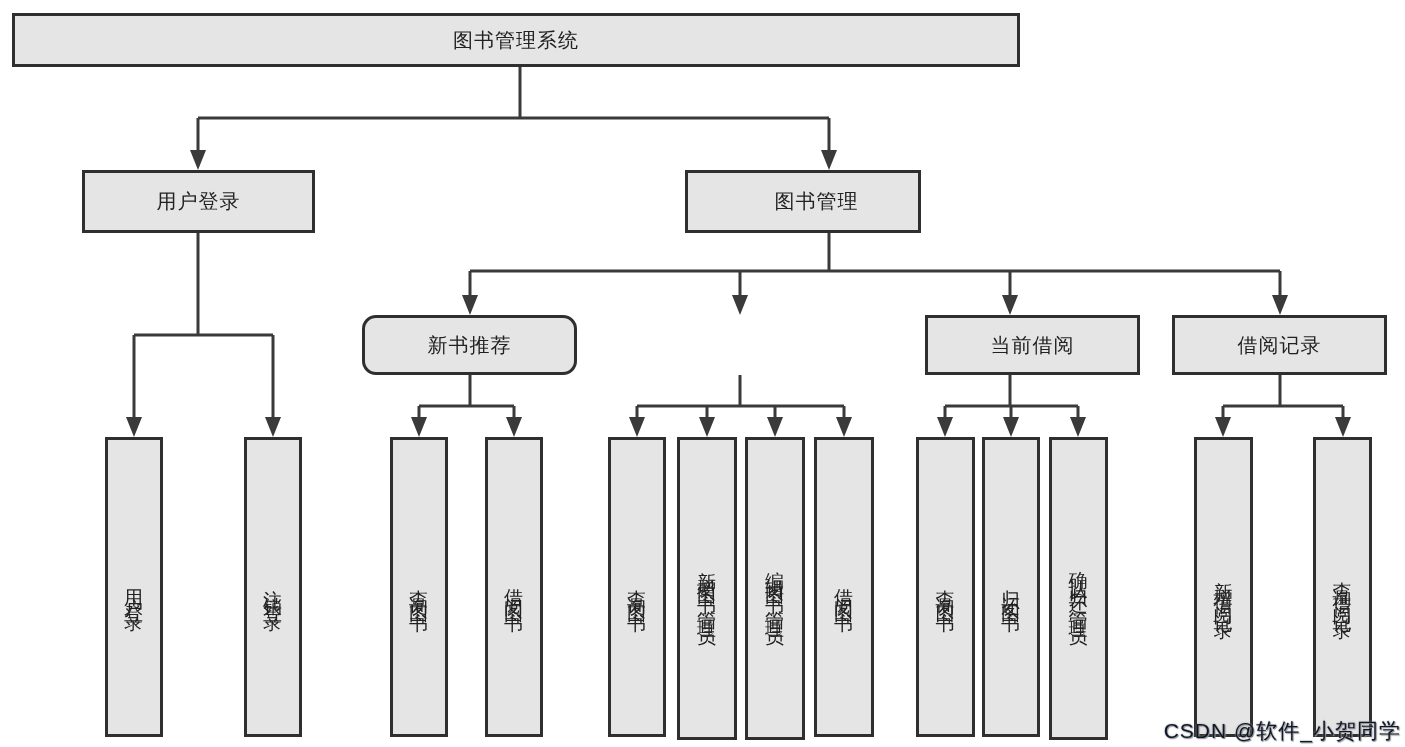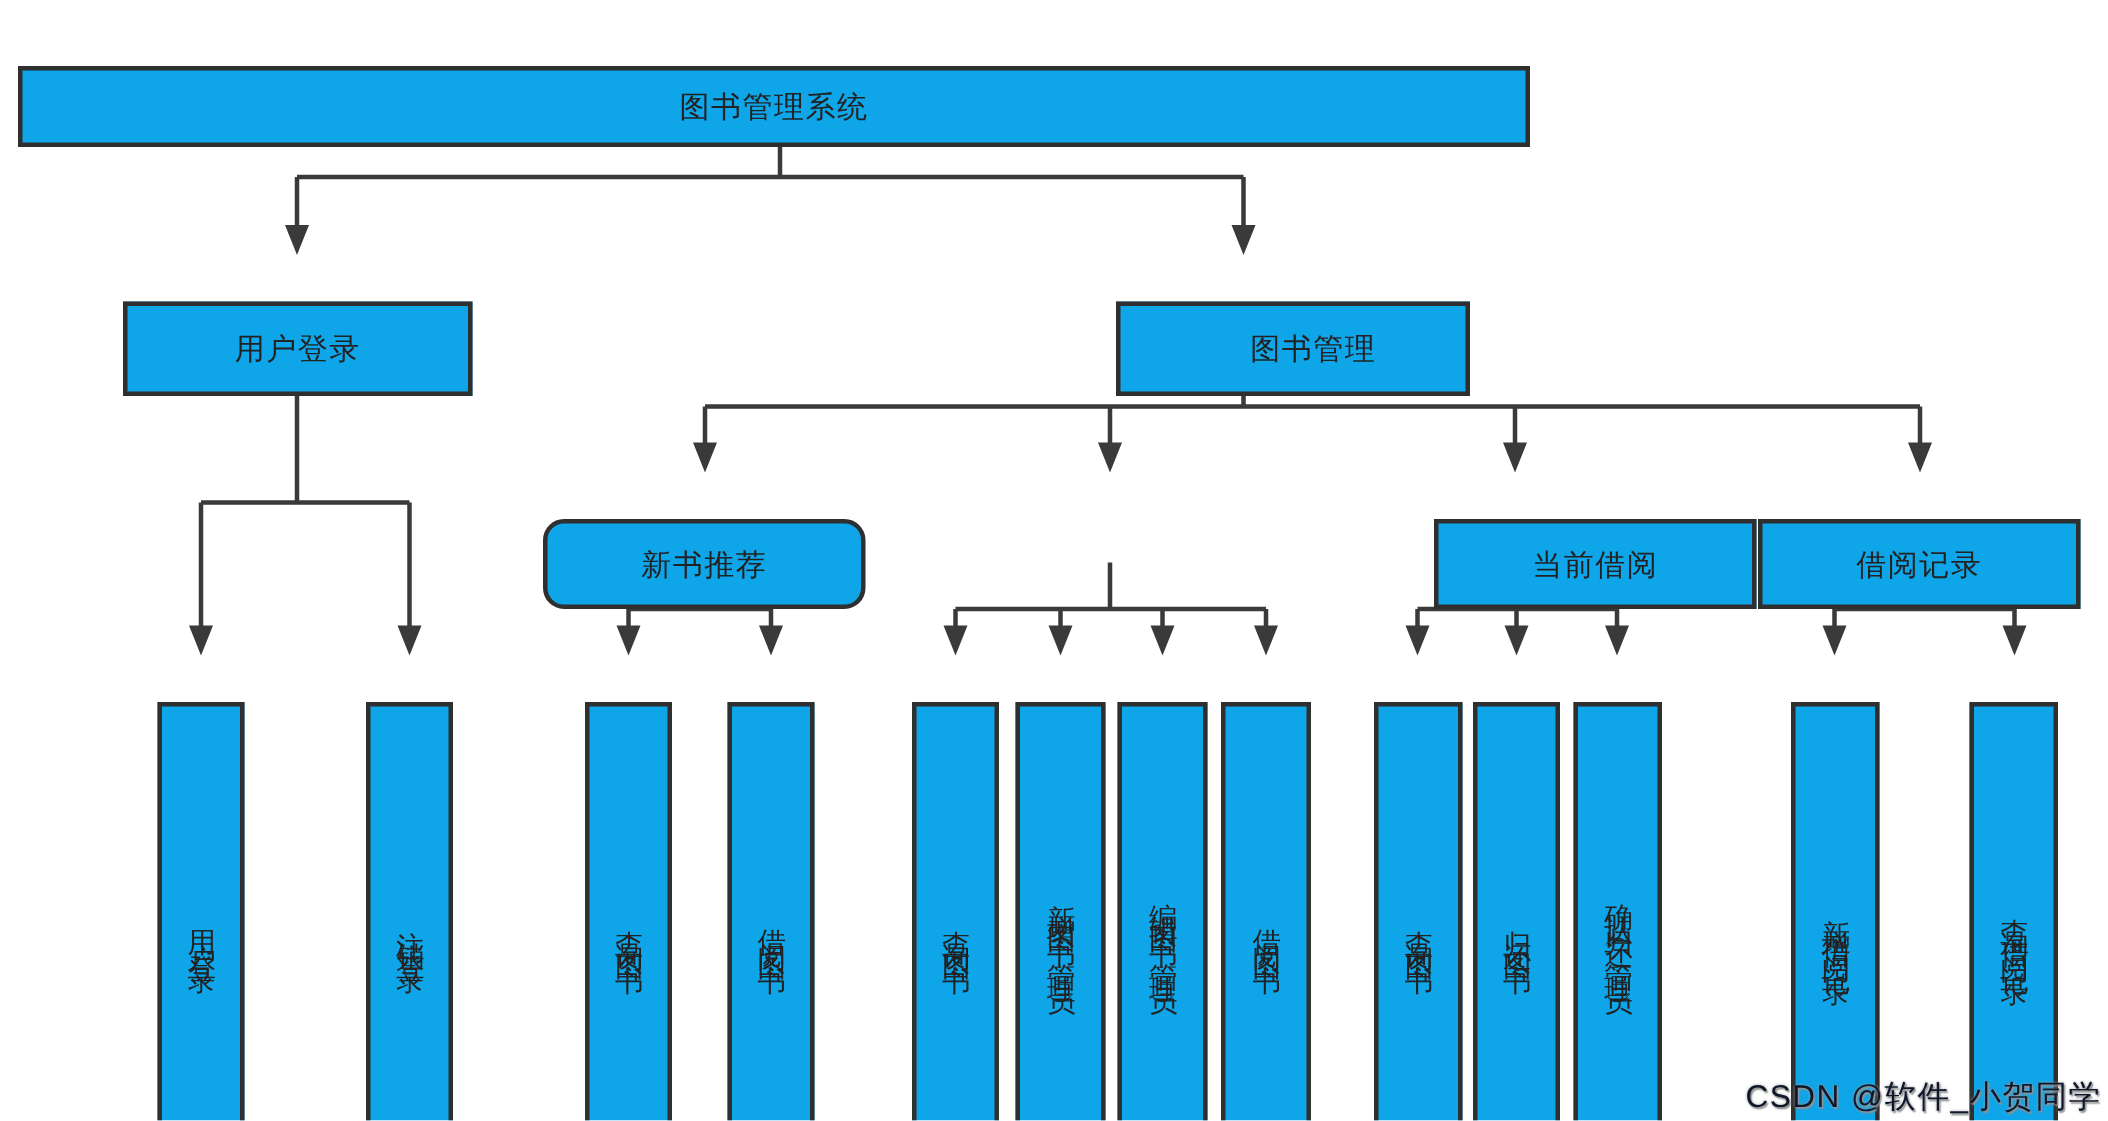--- a/index.html
+++ b/index.html
@@ -8,27 +8,26 @@
     position:relative;
     width:1405px;height:747px;
     background:#ffffff;
     overflow:hidden;
   }
   .connectors{position:absolute;left:0;top:0;width:1405px;height:747px;}
   .node{
     position:absolute;
     box-sizing:border-box;
     border:3px solid #2f2f2f;
-    background:#0ea5e9;
+    background:#e5e5e5;
     display:flex;align-items:center;justify-content:center;
     color:#222222;
     font-size:20px;
     letter-spacing:1px;
     text-align:center;
-    margin-top:31px;
   }
   .leaf{
     writing-mode:vertical-rl;
     text-orientation:mixed;
     font-size:19px;
     letter-spacing:8px;
     line-height:1.0;
     padding-top:6px;
   }
   .watermark{
@@ -89,24 +88,24 @@
       <polygon points="1070,417 1086,417 1078,437"></polygon>
 
       <polygon points="1215,417 1231,417 1223,437"></polygon>
       <polygon points="1335,417 1351,417 1343,437"></polygon>
     </g>
   </svg>
 
   <div class="node" style="left:12px;top:13px;width:1008px;height:54px;">图书管理系统</div>
 
   <div class="node" style="left:82px;top:170px;width:233px;height:63px;">用户登录</div>
-  <div class="node" style="left:744px;top:170px;width:236px;height:63px;padding-left:27px;">图书管理</div>
+  <div class="node" style="left:685px;top:170px;width:236px;height:63px;padding-left:27px;">图书管理</div>
 
   <div class="node" style="left:362px;top:315px;width:215px;height:60px;border-radius:14px;">新书推荐</div>
-  <div class="node" style="left:956px;top:315px;width:215px;height:60px;">当前借阅</div>
+  <div class="node" style="left:925px;top:315px;width:215px;height:60px;">当前借阅</div>
   <div class="node" style="left:1172px;top:315px;width:215px;height:60px;">借阅记录</div>
 
   <div class="node leaf" style="left:105px;top:437px;width:58px;height:300px;">用户登录</div>
   <div class="node leaf" style="left:244px;top:437px;width:58px;height:300px;">注销登录</div>
 
   <div class="node leaf" style="left:390px;top:437px;width:58px;height:300px;">查询图书</div>
   <div class="node leaf" style="left:485px;top:437px;width:58px;height:300px;">借阅图书</div>
 
   <div class="node leaf" style="left:608px;top:437px;width:58px;height:300px;">查询图书</div>
   <div class="node leaf" style="left:677px;top:437px;width:60px;height:303px;">新增图书（管理员）</div>

